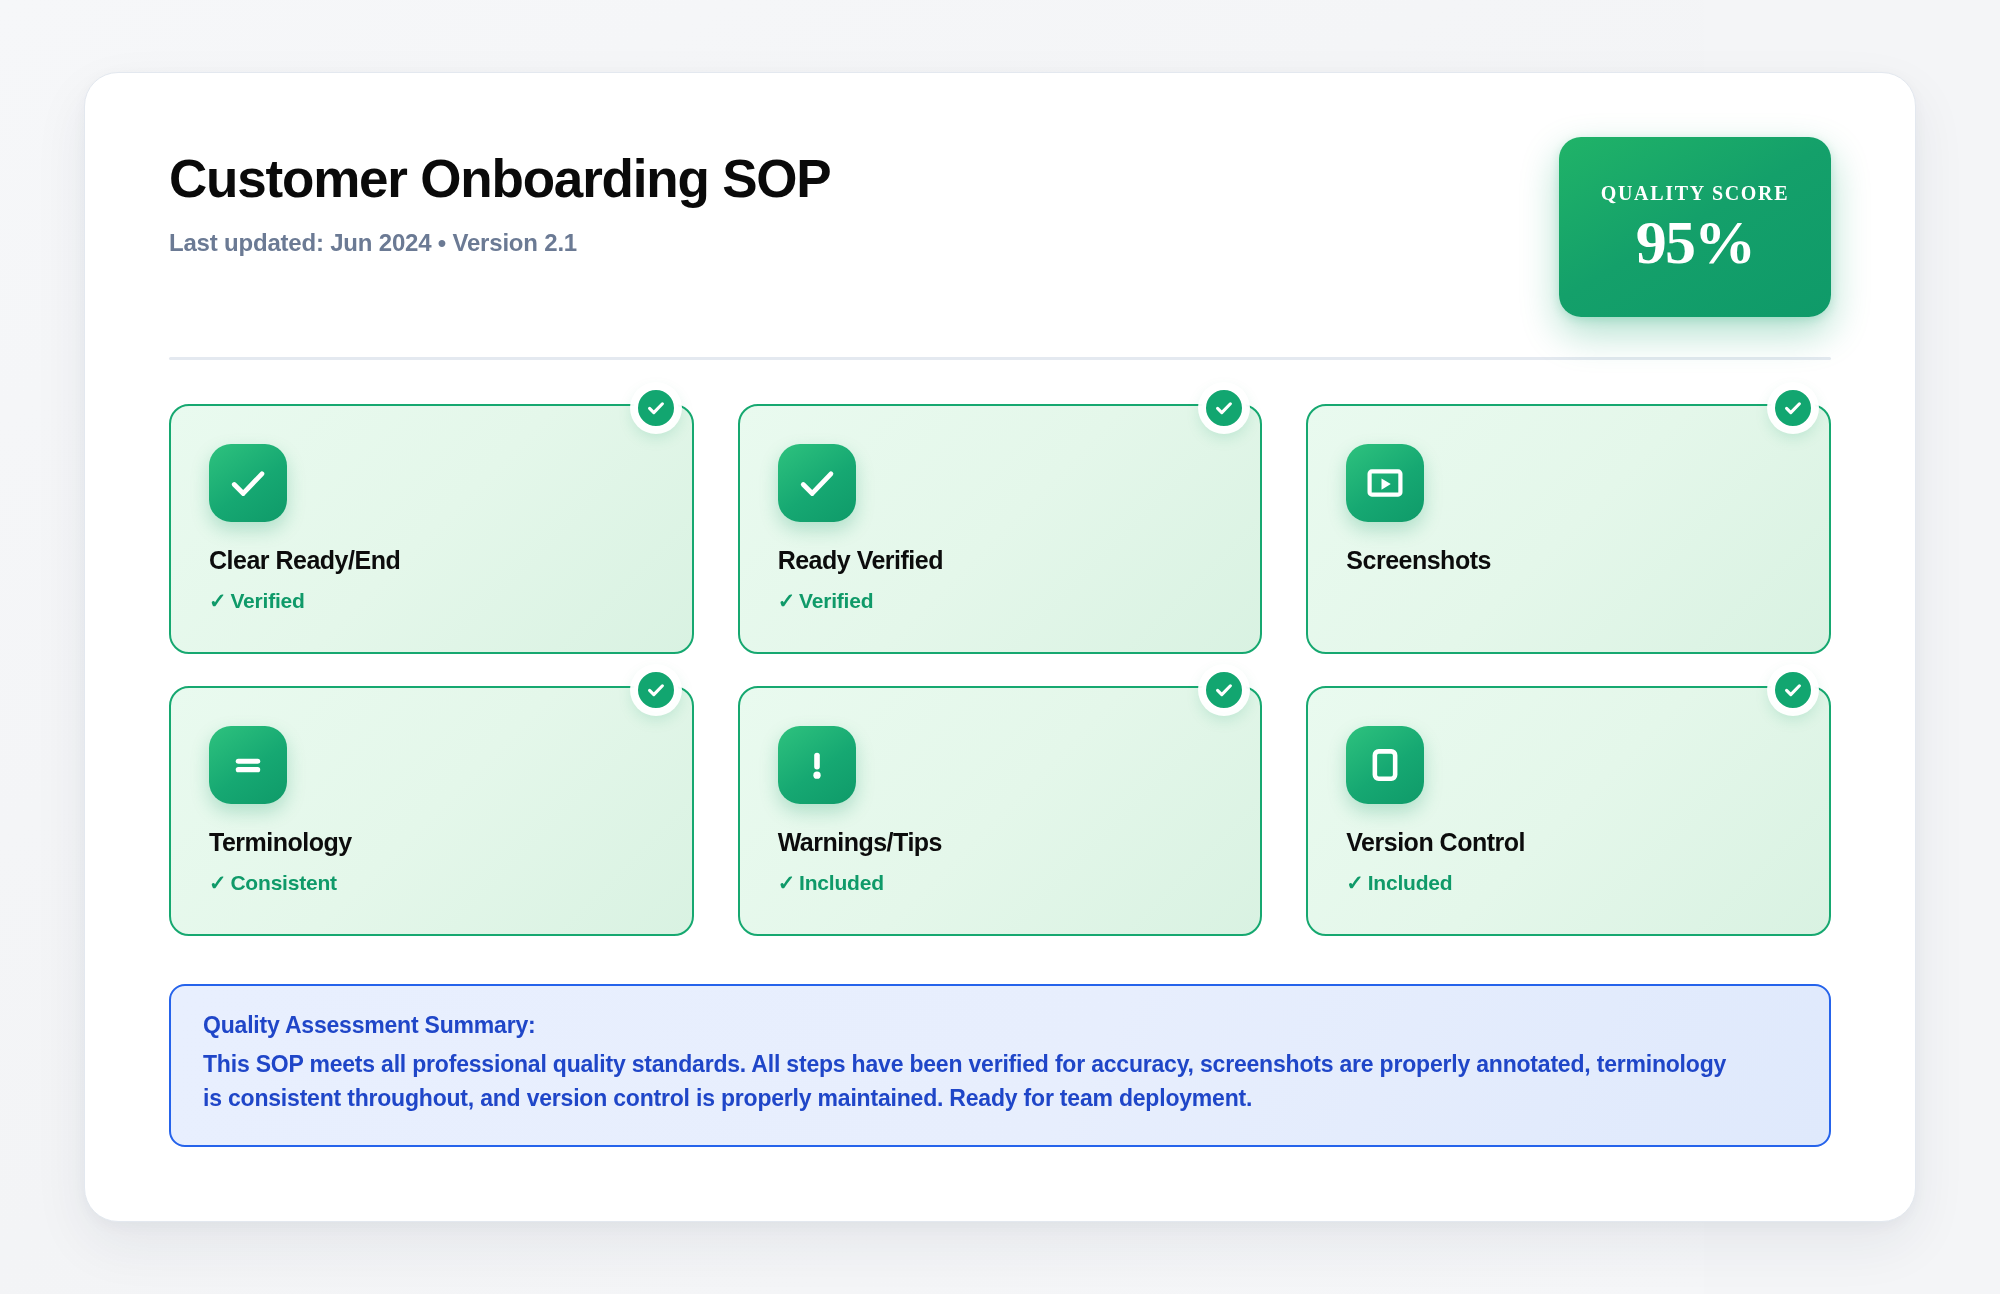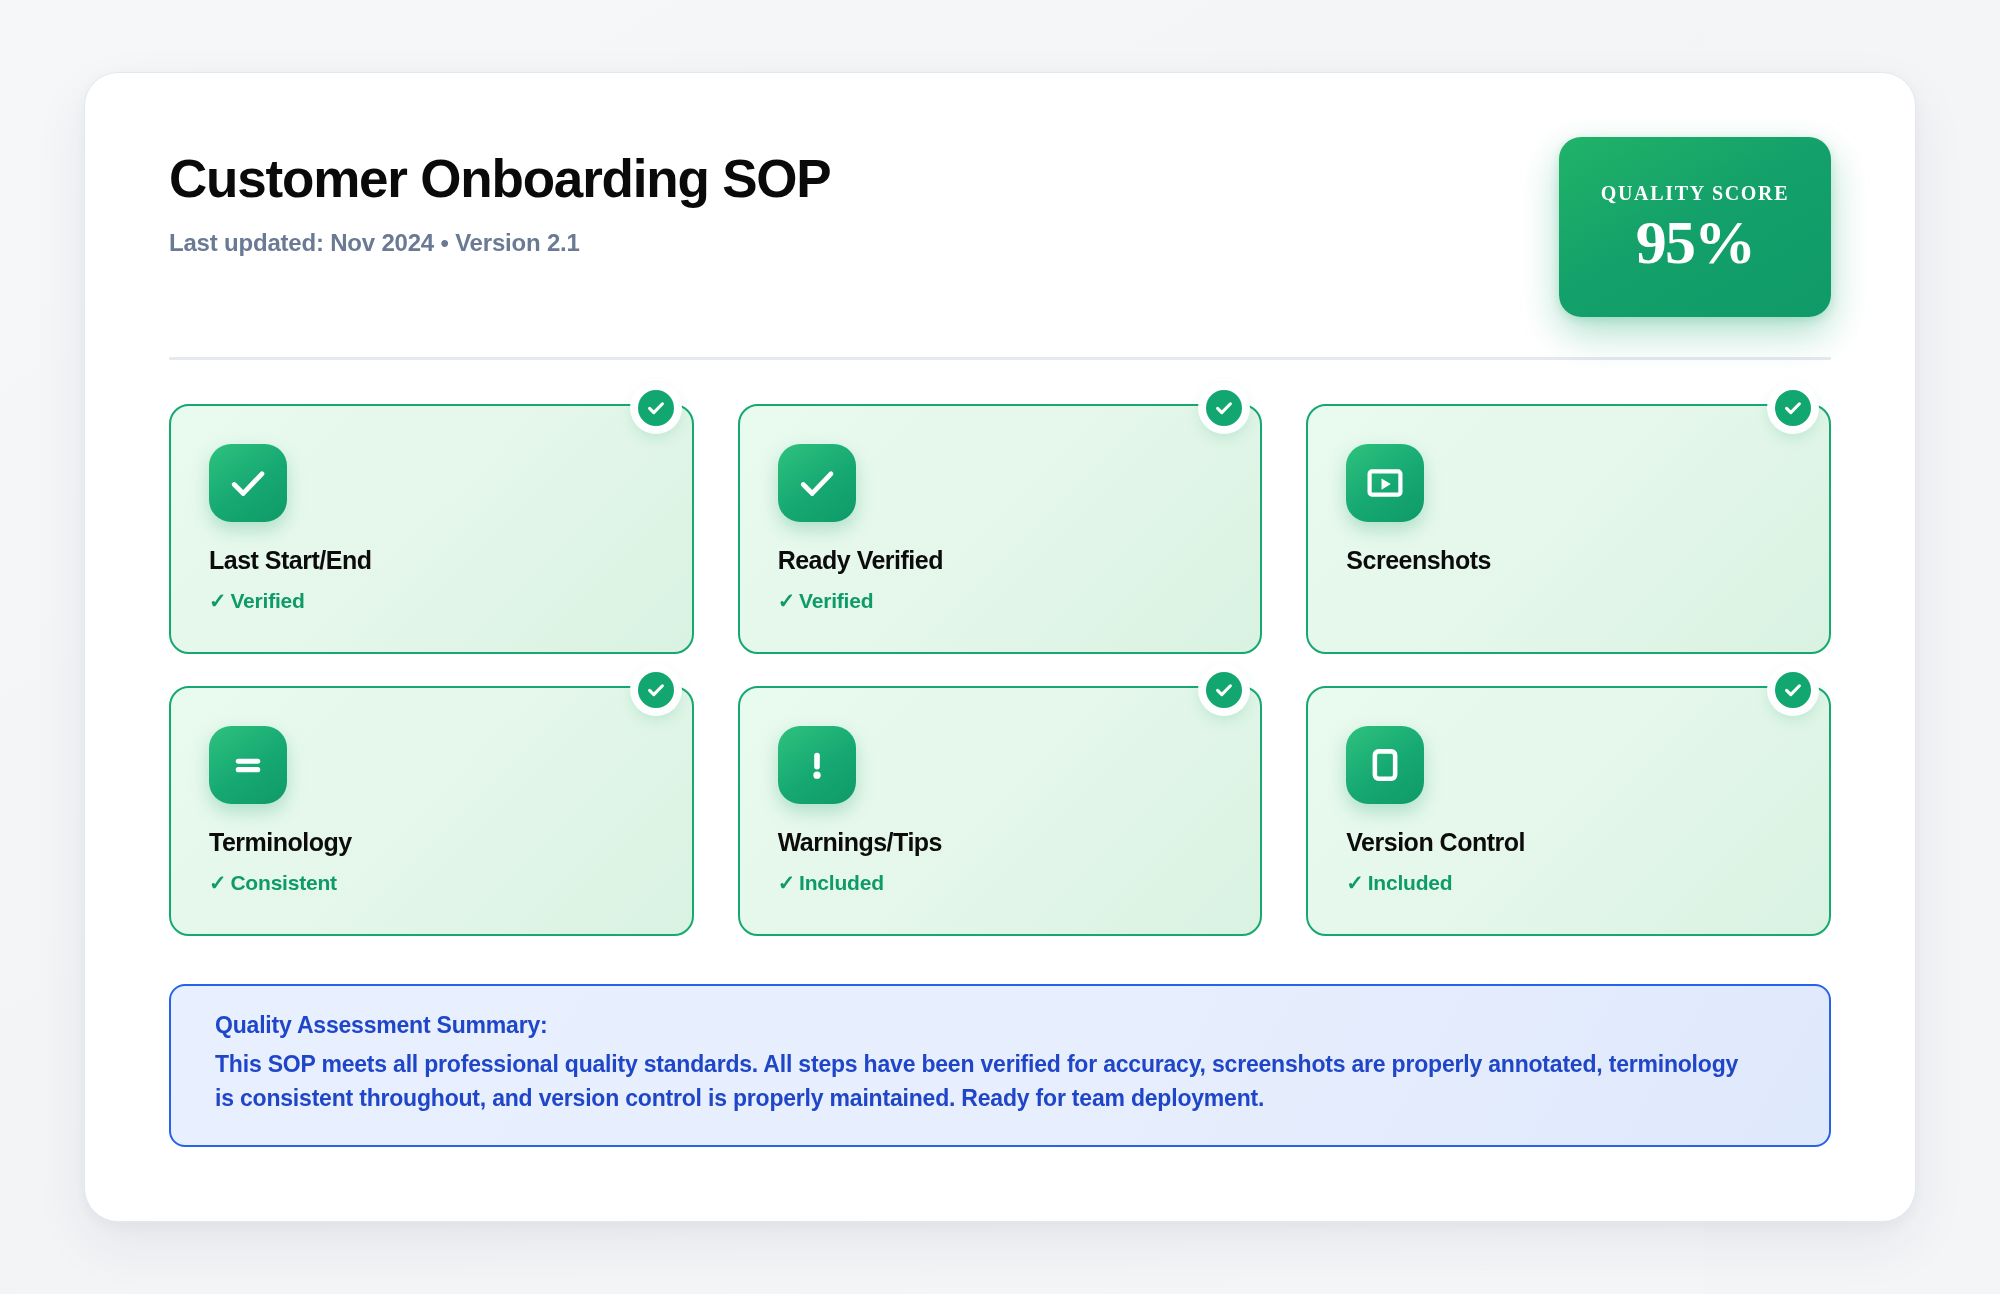--- a/index.html
+++ b/index.html
@@ -158,21 +158,21 @@
     align-items: center;
     justify-content: center;
   }
 
   
   .summary-box {
     margin-top: 48px;
     border: 2.5px solid #2563eb;
     border-radius: 16px;
     background: linear-gradient(120deg, #e8effe 0%, #e7eefd 55%, #dfe9fc 100%);
-    padding: 26px 30px 30px 44px;
+    padding: 26px 30px 30px 32px;
   }
 
   .summary-heading {
     font-size: 23px;
     font-weight: 700;
     letter-spacing: -0.2px;
     color: #1f46c8;
     margin-bottom: 8px;
   }
 
@@ -186,21 +186,21 @@
   }
 </style>
 </head>
 <body>
 
 <div class="page">
   <div class="app-card">
 
     <div class="header">
       <div class="page-title">Customer Onboarding SOP</div>
-      <div class="page-subtitle">Last updated: Nov 2024 • Version 2.1</div>
+      <div class="page-subtitle">Last updated: Jun 2024 • Version 2.1</div>
 
       <div class="score-badge">
         <div class="score-label">QUALITY SCORE</div>
         <div class="score-value">95%</div>
       </div>
     </div>
 
     <div class="divider"></div>
 
     <div class="grid">
@@ -209,21 +209,21 @@
         <div class="corner-badge">
           <svg width="22" height="22" viewBox="0 0 24 24" fill="none" stroke="#ffffff" stroke-width="3.4" stroke-linecap="round" stroke-linejoin="round">
               <path d="M5 12.5l4.6 4.6L19 7.4"></path>
             </svg>
         </div>
         <div class="card-icon">
           <svg width="44" height="44" viewBox="0 0 24 24" fill="none" stroke="#ffffff" stroke-width="2.6" stroke-linecap="round" stroke-linejoin="round">
               <path d="M4.5 12.8l4.9 4.9L19.6 7"></path>
             </svg>
         </div>
-        <div class="card-title">Last Start/End</div>
+        <div class="card-title">Clear Ready/End</div>
         <div class="card-status"><span class="tick">✓</span><span>Verified</span></div>
       </div>
 
       <div class="check-card">
         <div class="corner-badge">
           <svg width="22" height="22" viewBox="0 0 24 24" fill="none" stroke="#ffffff" stroke-width="3.4" stroke-linecap="round" stroke-linejoin="round">
               <path d="M5 12.5l4.6 4.6L19 7.4"></path>
             </svg>
         </div>
         <div class="card-icon">

